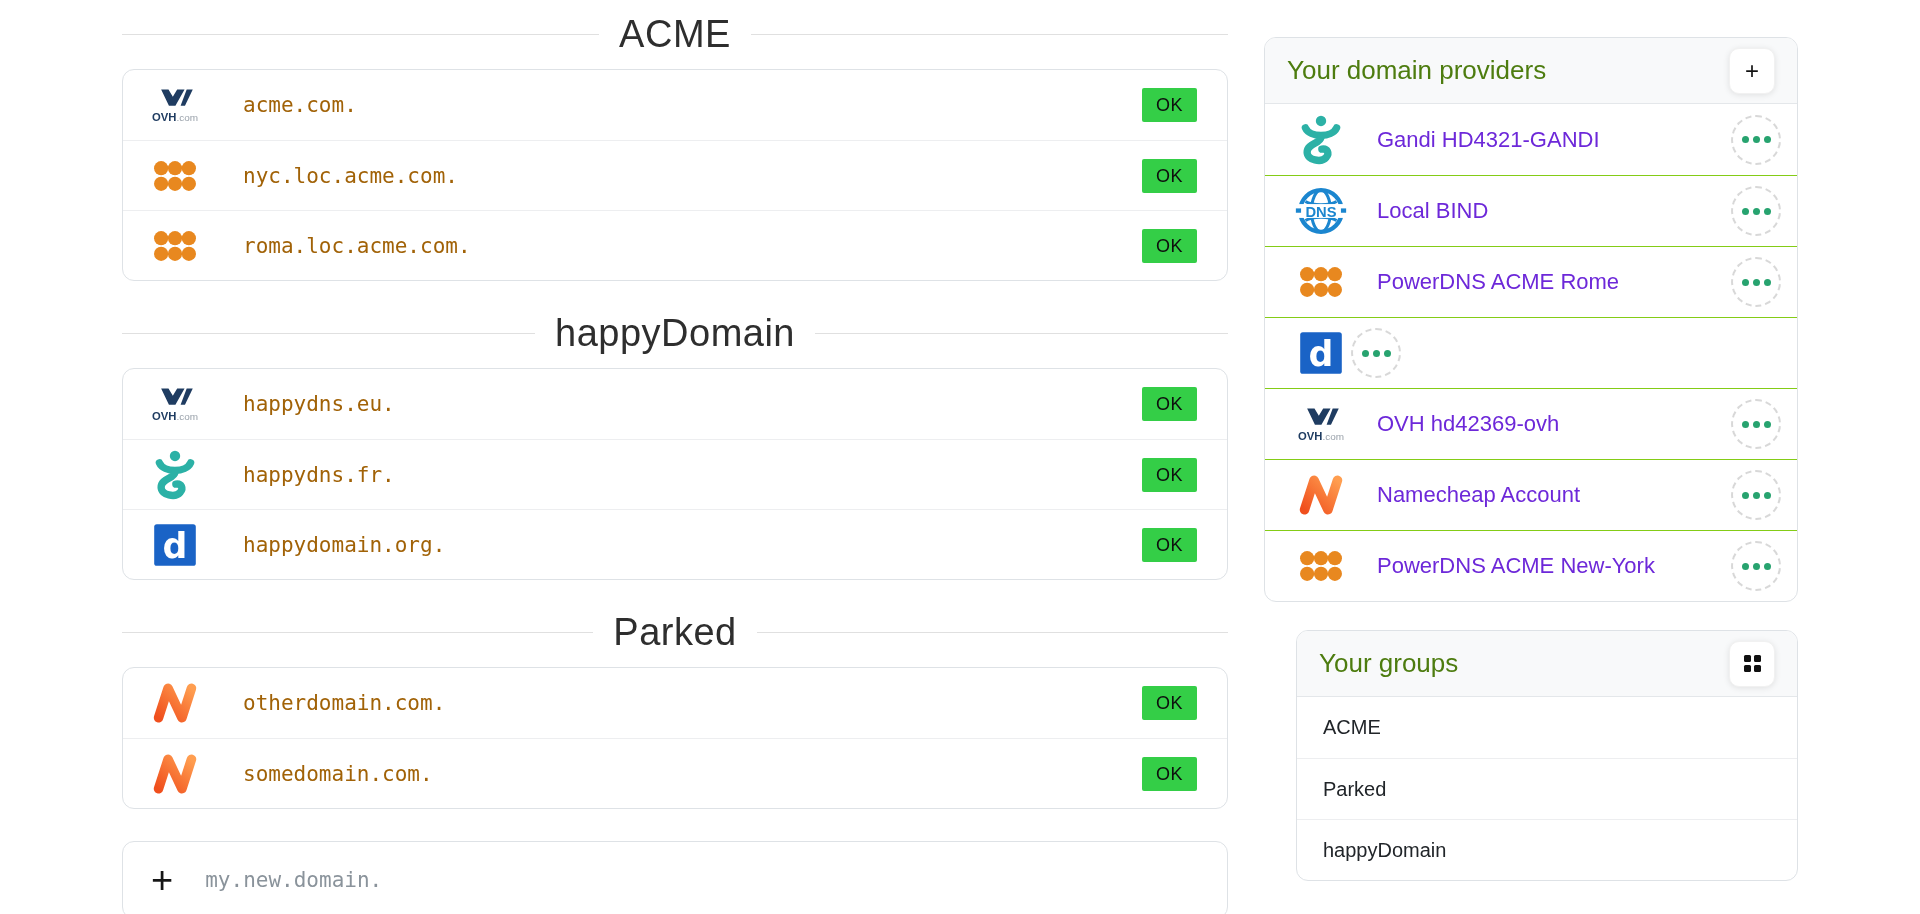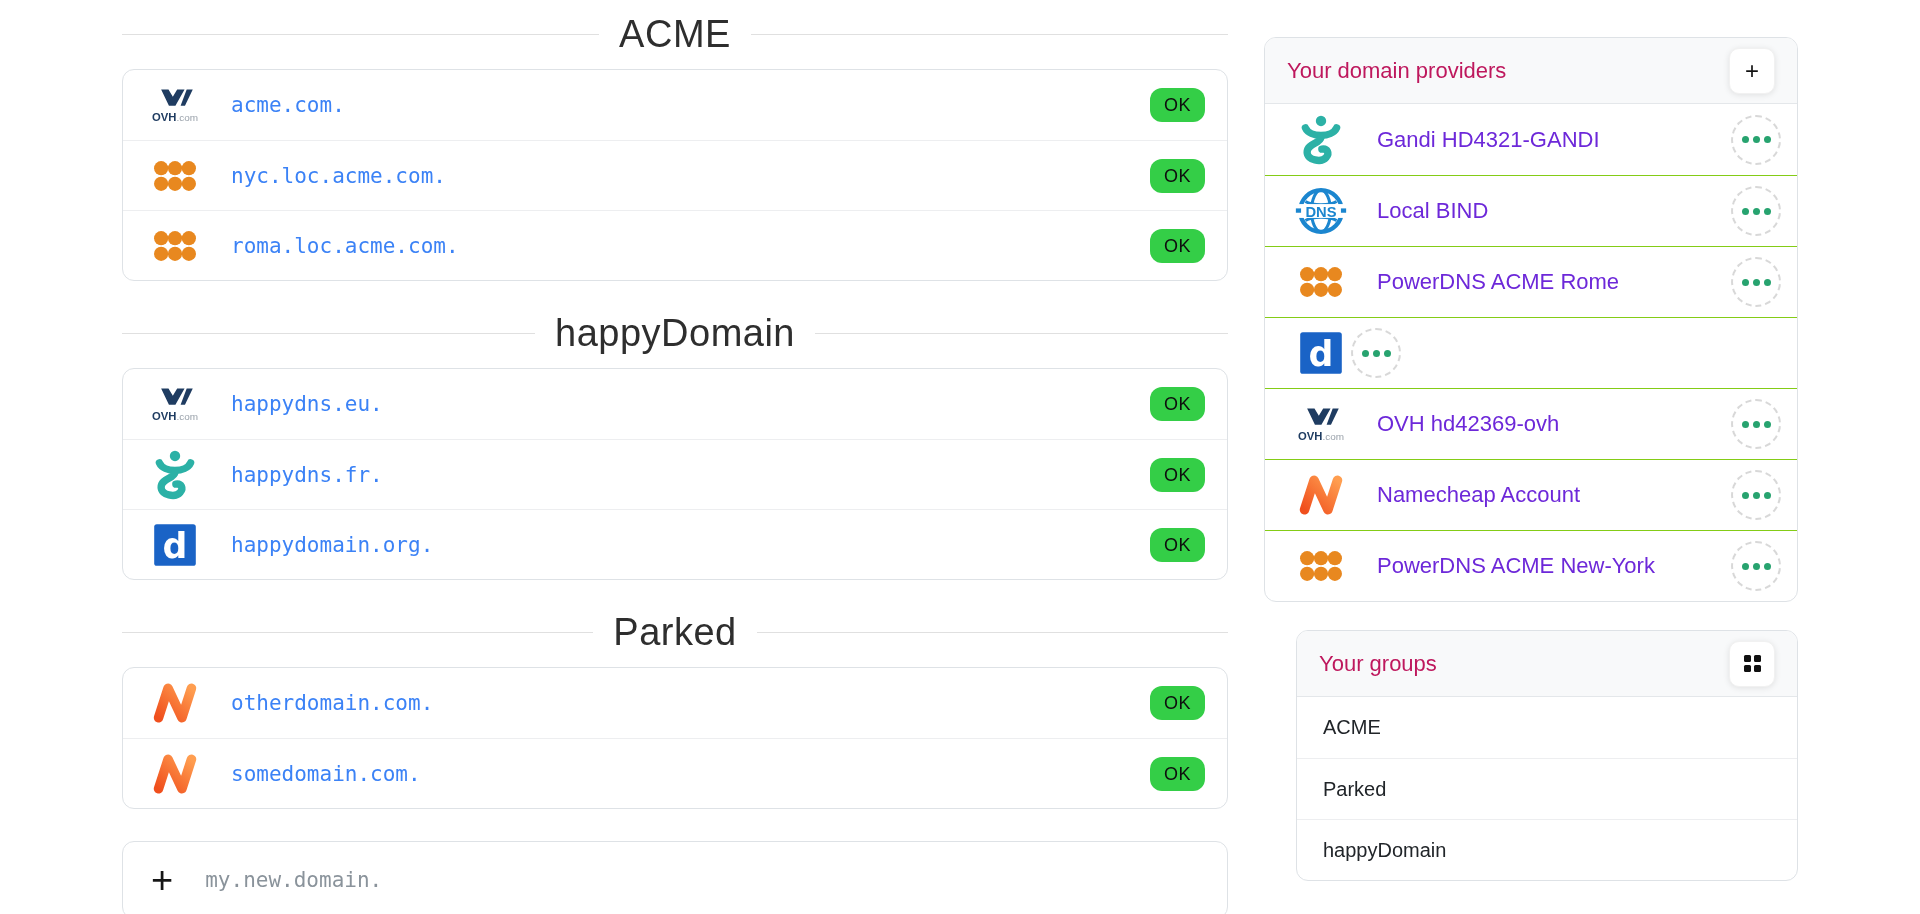--- a/index.html
+++ b/index.html
@@ -13,38 +13,38 @@
   .section-divider { display:flex; align-items:center; gap:20px; height:52px; }
   .section-divider .line { flex:1; height:1px; background:#e0e0e0; }
   .section-divider .label { font-size:38px; font-weight:400; color:#2e2e2e; letter-spacing:0.5px; white-space:nowrap; }
   .section-divider.later { margin-top:26px; }
 
   .domain-card { margin-top:9px; border:1px solid #dee2e6; border-radius:12px; background:#fff; overflow:hidden; }
   .domain-row { display:flex; align-items:center; height:70px; padding:0 22px; cursor:pointer; }
   .domain-row + .domain-row { border-top:1px solid #edeef0; }
   .icon-box { width:60px; min-width:60px; display:flex; align-items:center; justify-content:center; }
   .pi { width:52px; height:52px; display:block; }
-  .domain-name { flex:1; margin-left:26px; font-family:"DejaVu Sans Mono", monospace; font-size:21px; color:#3b82f6; }
+  .domain-name { flex:1; margin-left:38px; font-family:"DejaVu Sans Mono", monospace; font-size:21px; color:#a16207; }
   .ok-badge { background:#34ce47; color:#0e0e0e; font-size:18px; line-height:1;
-              padding:8px 14px; border-radius:12px; margin-right:0; letter-spacing:0.5px; }
+              padding:8px 14px; border-radius:2px; margin-right:8px; letter-spacing:0.5px; }
 
   .add-domain-card { margin-top:32px; border:1px solid #dee2e6; border-radius:12px; height:78px;
                      display:flex; align-items:center; padding:0 28px; background:#fff; }
   .plus-glyph { font-size:38px; font-weight:300; color:#161616; line-height:1; }
   .new-domain-input { border:none; outline:none; flex:1; margin-left:32px; height:60px;
                       font-family:"DejaVu Sans Mono", monospace; font-size:21px; color:#0369a1; background:transparent; }
   .new-domain-input::placeholder { color:#8a939b; opacity:1; }
 
   
   .right-col { position:absolute; left:1264px; top:37px; width:534px; }
   .panel { border:1px solid #dee2e6; border-radius:12px; background:#fff; overflow:hidden; }
   .panel + .panel { margin-top:28px;margin-left:32px; }
   .panel-header { background:#f8f9fa; height:66px; display:flex; align-items:center;
                   justify-content:space-between; padding:0 22px; border-bottom:1px solid #e4e7ea; }
-  .panel-title { font-size:22px; color:#be185d; }
+  .panel-title { font-size:26px; color:#4d7c0f; }
   .icon-btn { width:46px; height:46px; background:#fff; border:1px solid #f1f1f1; border-radius:10px;
               box-shadow:0 1px 6px rgba(0,0,0,0.10); display:flex; align-items:center; justify-content:center;
               cursor:pointer; font-size:24px; font-weight:300; color:#111; line-height:1; }
 
   .provider-row { display:flex; align-items:center; height:71px; padding:0 16px 0 26px; cursor:pointer; }
   .provider-row + .provider-row { border-top:1px solid #84cc16; }
   .provider-name { flex:1; margin-left:26px; font-size:22px; color:#6d28d9; }
   .menu-btn { width:50px; height:50px; border:2px dashed #d8d8d8; border-radius:50%; background:#fff;
               display:flex; align-items:center; justify-content:center; cursor:pointer; }
   .dots { display:flex; gap:4px; }

